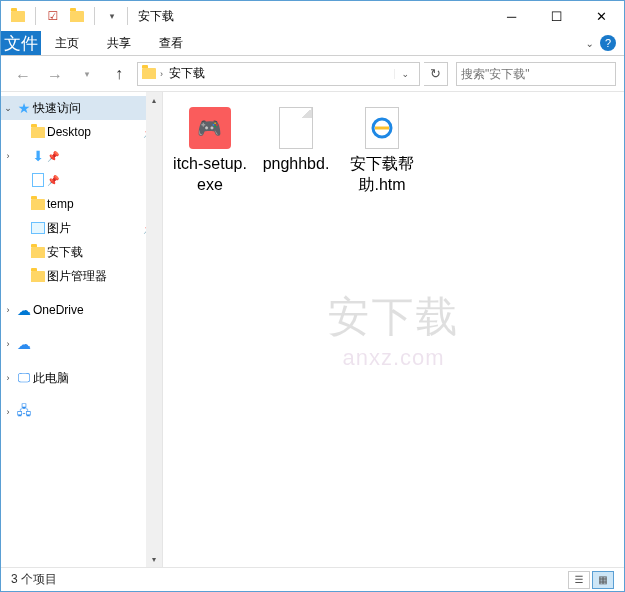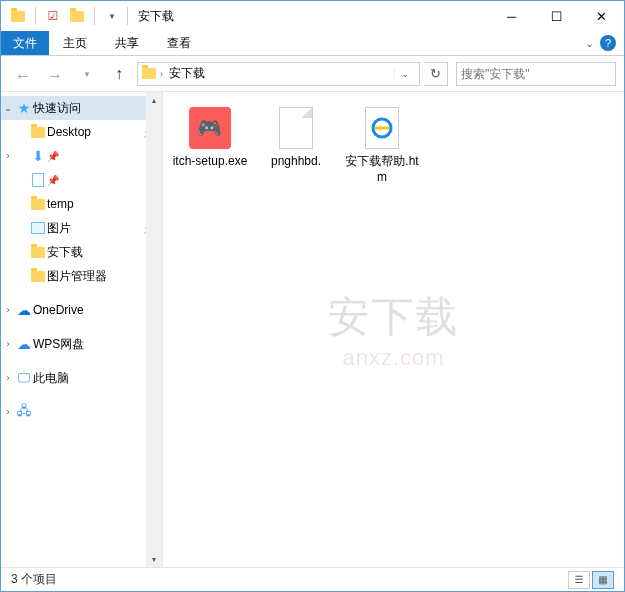--- a/index.html
+++ b/index.html
@@ -7,21 +7,21 @@
 
 .titlebar { height: 30px; background: #fff; display: flex; align-items: center; padding-left: 6px; }
 .titlebar .qat { display: flex; align-items: center; gap: 2px; }
 .titlebar .qat-btn { width: 22px; height: 22px; display: flex; align-items: center; justify-content: center; }
 .titlebar .sep { width: 1px; height: 18px; background: #d0d0d0; margin: 0 4px; }
 .titlebar .title { font-size: 12px; margin-left: 6px; color: #000; }
 .titlebar .wincontrols { margin-left: auto; display: flex; }
 .titlebar .wc { width: 45px; height: 30px; display: flex; align-items: center; justify-content: center; font-size: 13px; color: #000; }
 
 .ribbon { height: 25px; background: #fff; border-bottom: 1px solid #d0d0d0; display: flex; align-items: stretch; }
-.ribbon .file-tab { background: #1979ca; color: #fff; padding: 0 12px; font-size: 12px; display: flex; align-items: center; }
+.ribbon .file-tab { background: #1979ca; color: #fff; padding: 0 3px; font-size: 17px; display: flex; align-items: center; }
 .ribbon .tab { padding: 0 14px; font-size: 12px; display: flex; align-items: center; color: #000; }
 .ribbon .right { margin-left: auto; display: flex; align-items: center; padding-right: 8px; gap: 6px; }
 .ribbon .expand { font-size: 10px; color: #555; }
 .ribbon .help { width: 16px; height: 16px; border-radius: 50%; background: #1979ca; color: #fff; font-size: 11px; display: flex; align-items: center; justify-content: center; }
 
 .navbar { height: 36px; display: flex; align-items: center; padding: 4px 8px; gap: 4px; border-bottom: 1px solid #e5e5e5; }
 .navbar .navbtn { width: 28px; height: 28px; display: flex; align-items: center; justify-content: center; color: #999; font-size: 16px; }
 .navbar .navbtn.active { color: #333; }
 .navbar .addr { flex: 1; height: 24px; border: 1px solid #ccc; display: flex; align-items: center; padding: 0 4px; gap: 4px; }
 .navbar .addr .crumb { font-size: 12px; color: #000; padding: 0 2px; }
@@ -49,21 +49,21 @@
 .doc-icon { width: 12px; height: 14px; border: 1px solid #69c0ff; background: #fff; position: relative; }
 .pic-icon { width: 14px; height: 12px; border: 1px solid #69c0ff; background: #e6f7ff; }
 .od-icon { color: #0078d4; font-size: 14px; }
 .wps-icon { color: #2d8cf0; font-size: 14px; }
 .pc-icon { color: #2d8cf0; font-size: 13px; }
 .net-icon { color: #2d8cf0; font-size: 13px; }
 
 .main { flex: 1; padding: 12px 8px; display: flex; flex-wrap: wrap; align-content: flex-start; gap: 8px; position: relative; }
 .file { width: 78px; display: flex; flex-direction: column; align-items: center; text-align: center; }
 .file .thumb { width: 48px; height: 48px; display: flex; align-items: center; justify-content: center; margin-bottom: 2px; }
-.file .fname { font-size: 12px; color: #000; line-height: 1.3; word-break: break-all; }
+.file .fname { font-size: 16px; color: #000; line-height: 1.3; word-break: break-all; }
 .itch-thumb { width: 42px; height: 42px; background: #fa5c5c; border-radius: 4px; display: flex; align-items: center; justify-content: center; color: #fff; font-size: 20px; }
 .page-thumb { width: 34px; height: 42px; border: 1px solid #ccc; background: #fff; position: relative; }
 .page-thumb::after { content: ""; position: absolute; top: 0; right: 0; width: 10px; height: 10px; background: linear-gradient(135deg, #fff 50%, #ddd 50%); }
 .ie-thumb { width: 34px; height: 42px; border: 1px solid #ccc; background: #fff; display: flex; align-items: center; justify-content: center; }
 .ie-thumb svg { width: 24px; height: 24px; }
 
 .watermark { position: absolute; top: 50%; left: 50%; transform: translate(-50%, -50%); opacity: 0.12; pointer-events: none; text-align: center; }
 .watermark .wm1 { font-size: 42px; color: #000; letter-spacing: 2px; }
 .watermark .wm2 { font-size: 22px; color: #701a75; letter-spacing: 1px; text-align: center; }
 
@@ -198,21 +198,20 @@
       <div class="tree-spacer"></div>
       <div class="tree-item">
         <span class="tw">›</span>
         <span class="ic od-icon">☁</span>
         <span class="lbl">OneDrive</span>
       </div>
       <div class="tree-spacer"></div>
       <div class="tree-item">
         <span class="tw">›</span>
         <span class="ic wps-icon">☁</span>
-        <span class="lbl">WPS网盘</span>
       </div>
       <div class="tree-spacer"></div>
       <div class="tree-item">
         <span class="tw">›</span>
         <span class="ic pc-icon">🖵</span>
         <span class="lbl">此电脑</span>
       </div>
       <div class="tree-spacer"></div>
       <div class="tree-item">
         <span class="tw">›</span>

